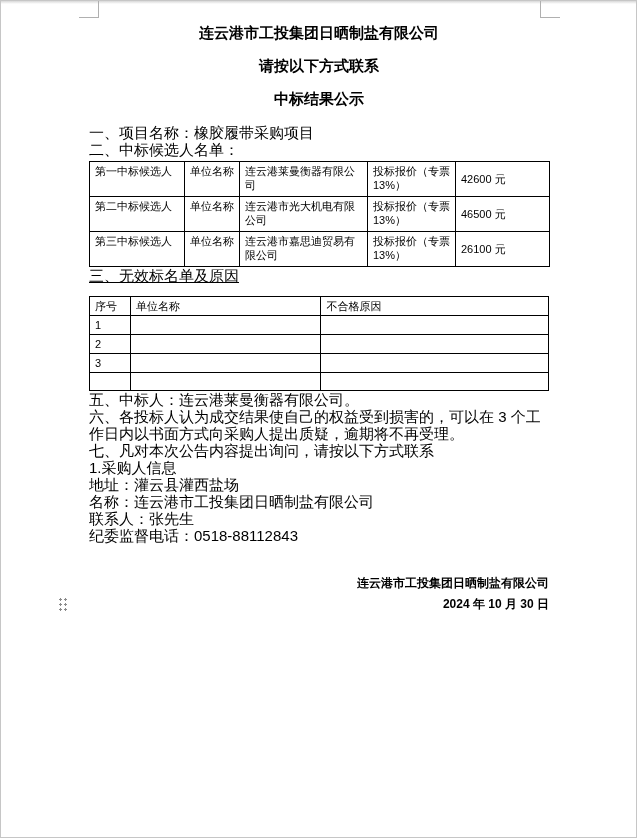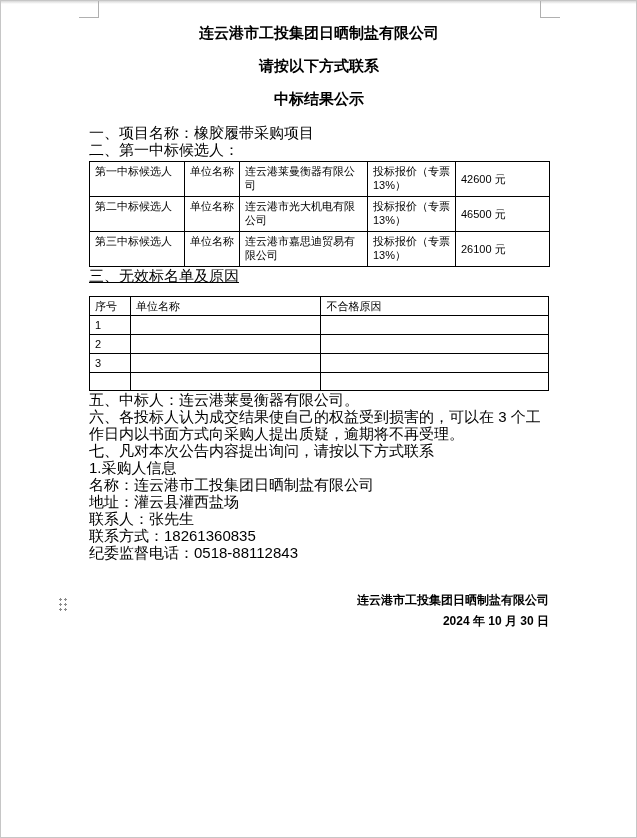--- a/index.html
+++ b/index.html
@@ -41,21 +41,21 @@
   <div class="crop tl"></div>
   <div class="crop tr"></div>
   <div class="drag-dots"></div>
 
   <div class="content">
     <div class="doc-title first">连云港市工投集团日晒制盐有限公司</div>
     <div class="doc-title">请按以下方式联系</div>
     <div class="doc-title">中标结果公示</div>
 
     <p class="body gap-top-lg">一、项目名称：橡胶履带采购项目</p>
-    <p class="body">二、第一中标候选人：</p>
+    <p class="body">二、中标候选人名单：</p>
 
     <table class="tbl1">
       <colgroup>
         <col style="width:95px">
           <col style="width:55px">
           <col style="width:128px">
           <col style="width:88px">
           <col style="width:94px">
       </colgroup>
       <tbody>
@@ -117,24 +117,23 @@
           <td></td>
           <td></td>
         </tr>
       </tbody>
     </table>
 
     <p class="body sec5">五、中标人：连云港莱曼衡器有限公司。</p>
     <p class="body">六、各投标人认为成交结果使自己的权益受到损害的，可以在 3 个工作日内以书面方式向采购人提出质疑，逾期将不再受理。</p>
     <p class="body">七、凡对本次公告内容提出询问，请按以下方式联系</p>
     <p class="body">1.采购人信息</p>
+    <p class="body">地址：灌云县灌西盐场</p>
     <p class="body">名称：连云港市工投集团日晒制盐有限公司</p>
-    <p class="body">地址：灌云县灌西盐场</p>
     <p class="body">联系人：张先生</p>
-    <p class="body">联系方式：18261360835</p>
     <p class="body">纪委监督电话：0518-88112843</p>
 
     <div class="sig">
       <div>连云港市工投集团日晒制盐有限公司</div>
       <div>2024 年 10 月 30 日</div>
     </div>
   </div>
 </div>
 
 </body></html>

